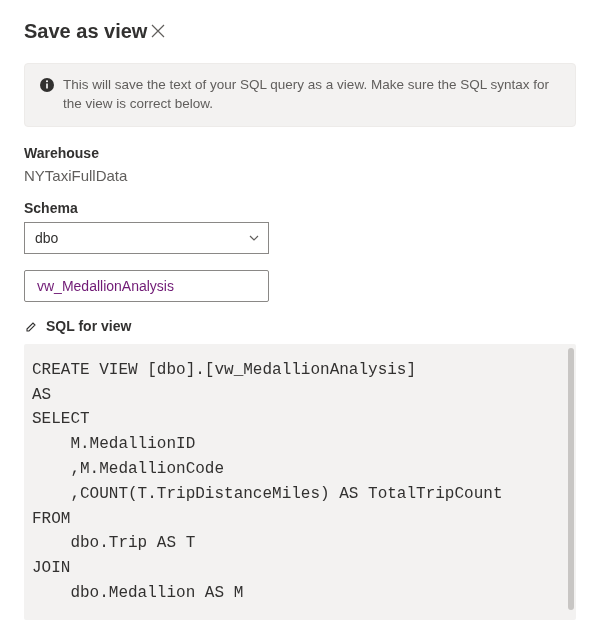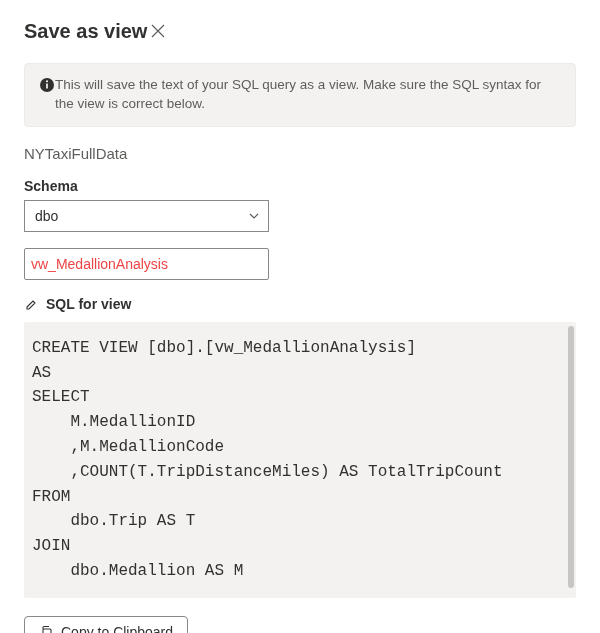--- a/index.html
+++ b/index.html
@@ -29,21 +29,21 @@
       cursor: pointer;
       padding: 4px;
       line-height: 1;
     }
     .info-bar {
       background: #f3f2f1;
       border: 1px solid #edebe9;
       border-radius: 4px;
       padding: 12px 14px;
       display: flex;
-      gap: 0;
+      gap: 8px;
       align-items: flex-start;
       margin-bottom: 18px;
     }
     .info-icon {
       flex-shrink: 0;
       width: 16px;
       height: 16px;
       margin-top: 1px;
     }
     .info-text {
@@ -85,24 +85,24 @@
     }
     .chev-down {
       width: 12px;
       height: 12px;
     }
     .text-input {
       border: 1px solid #8a8886;
       border-radius: 2px;
       width: 245px;
       height: 32px;
-      padding: 0 6px;
+      padding: 0 12px;
       font-size: 14px;
       font-family: inherit;
-      color: #ef4444;
+      color: #701a75;
     }
     .sql-header {
       display: flex;
       align-items: center;
       gap: 8px;
       margin-bottom: 10px;
       margin-top: 12px;
     }
     .sql-header .lbl {
       font-weight: 600;
@@ -168,20 +168,21 @@
 <div class="info-bar">
   <svg class="info-icon" viewBox="0 0 16 16">
     <circle cx="8" cy="8" r="7" fill="#323130"></circle>
     <rect x="7.2" y="6.5" width="1.6" height="5" fill="#fff"></rect>
     <circle cx="8" cy="4.2" r="1" fill="#fff"></circle>
   </svg>
   <div class="info-text">This will save the text of your SQL query as a view. Make sure the SQL syntax for the view is correct below.</div>
 </div>
 
 <div class="field">
+  <div class="field-label">Warehouse</div>
   <div class="field-value">NYTaxiFullData</div>
 </div>
 
 <div class="field">
   <div class="field-label">Schema</div>
   <div class="select-wrap">
     <span class="val">dbo</span>
     <svg class="chev-down" viewBox="0 0 12 12">
       <path d="M2 4 L6 8 L10 4" stroke="#605e5c" stroke-width="1.2" fill="none"></path>
     </svg>

